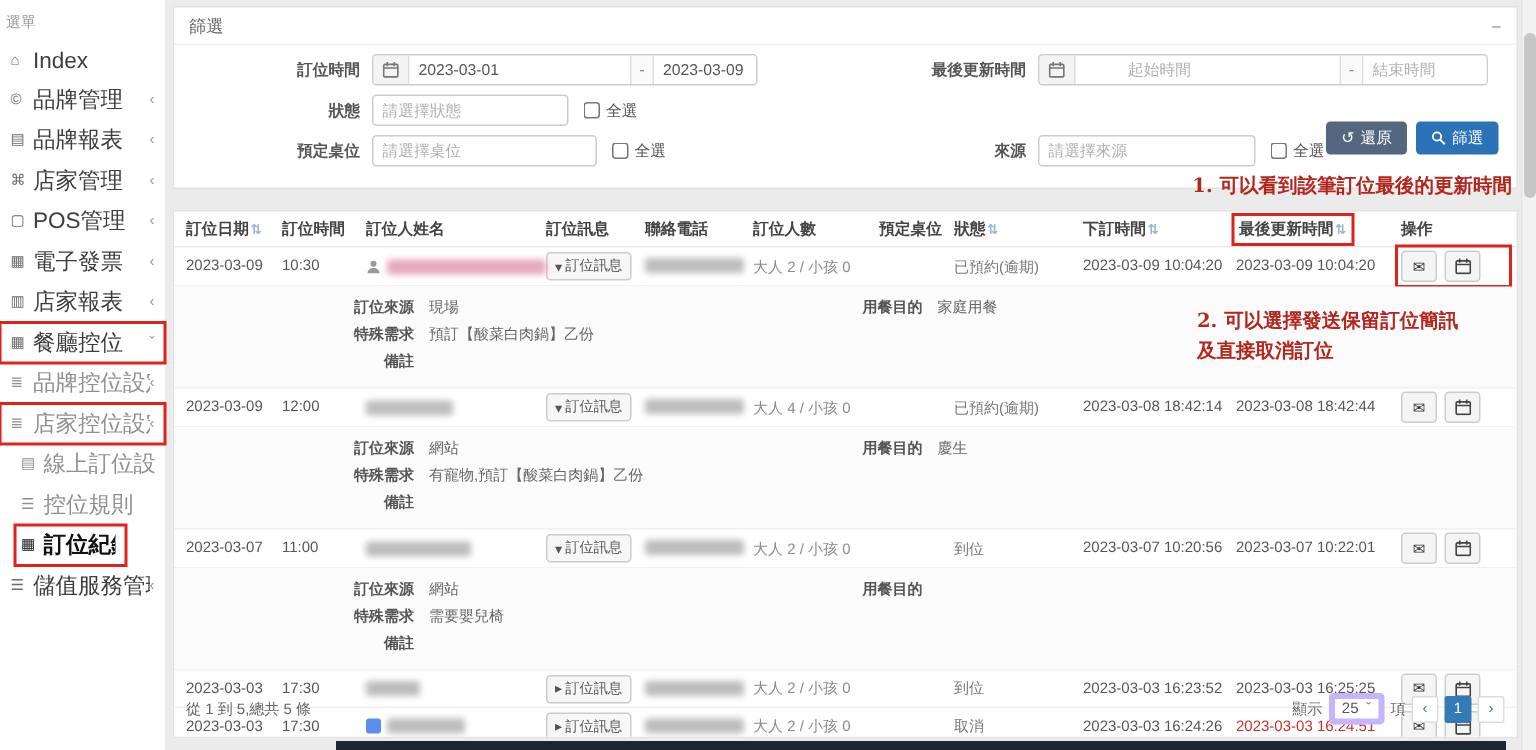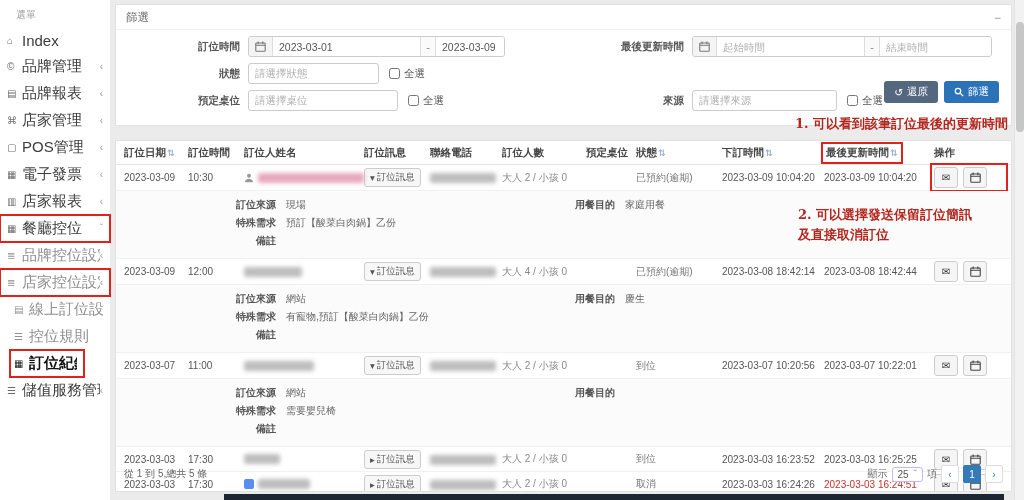--- a/index.html
+++ b/index.html
@@ -2,21 +2,21 @@
 <html><head>
 <meta charset="utf-8">
 <style>
   * { margin:0; padding:0; box-sizing:border-box; }
   html,body { width:1024px; height:500px; overflow:hidden; background:#ebebeb;
     font-family:"Liberation Sans","DejaVu Sans",sans-serif; font-size:11px; color:#444; }
   .screen { position:relative; width:1024px; height:500px; }
 
   
   .sidebar { position:absolute; left:0; top:0; width:110px; height:500px; background:#fff; padding-top:4px; }
-  .sb-menu-label { color:#9a9a9a; font-size:10px; padding:4px 16px 6px; }
+  .sb-menu-label { color:#9a9a9a; font-size:10px; padding:4px 4px 6px; }
   .sb-item { display:flex; align-items:center; padding:4px 7px; cursor:pointer; color:#3d3d3d; }
   .sb-ic { width:15px; color:#6b6b6b; font-size:10px; flex:none; }
   .sb-lb { flex:1; font-size:15px; white-space:nowrap; overflow:hidden; }
   .sb-ch { color:#9a9a9a; font-size:10px; }
   .sb-item.sub .sb-lb, .sb-item.sub .sb-ic { color:#8f8f8f; }
   .sb-item.sub2 { padding-left:14px; }
   .sb-item.sub2 .sb-lb, .sb-item.sub2 .sb-ic { color:#8f8f8f; }
   .sb-item.active .sb-lb, .sb-item.active .sb-ic { color:#111; font-weight:bold; }
   .redbox-side { outline:2px solid #e0211c; outline-offset:-1px; }
   .redbox-narrow { outline:2px solid #e0211c; outline-offset:-1px; width:74px; }
@@ -78,21 +78,21 @@
   .blurblk { height:10px; border-radius:2px; filter:blur(2px); display:inline-block; vertical-align:middle; }
   .blur-pink { background:#e7a8bd; }
   .blur-gray { background:#bdbdbd; }
   .name-cell { display:flex; align-items:center; gap:4px; }
   .mini-blue { width:10px; height:10px; border-radius:2px; background:#5b8def; flex:none; }
 
   
   .t-footer { position:absolute; left:0; right:0; bottom:6px; display:flex; justify-content:space-between;
     align-items:center; padding:2px 8px; font-size:10px; color:#666; }
   .pager { display:flex; align-items:center; gap:4px; }
-  .pg-sel { border:1px solid #c4b5fd; border-radius:3px; padding:1px 5px; display:flex; gap:5px; align-items:flex-end; color:#555; background:#fff; cursor:pointer; }
+  .pg-sel { border:4px solid #c4b5fd; border-radius:3px; padding:1px 5px; display:flex; gap:5px; align-items:flex-end; color:#555; background:#fff; cursor:pointer; }
   .pg-btn { border:1px solid #ddd; background:#fff; color:#337ab7; min-width:18px; height:18px; display:flex;
     align-items:center; justify-content:center; border-radius:2px; cursor:pointer; }
   .pg-btn.cur { background:#337ab7; color:#fff; border-color:#337ab7; }
 
   
   .annot { position:absolute; font-family:"DejaVu Serif",serif; color:#b3261e; font-size:13px; font-weight:bold; z-index:40; }
   .annot1 { top:115px; right:6px; white-space:nowrap; }
   .annot2 { top:205px; right:4px; width:212px; line-height:1.55; }
 
   
@@ -215,21 +215,21 @@
             <div class="f-label-r">最後更新時間</div>
             <div class="inp-group" style="width:300px">
               <span class="inp-ic">
                 <svg width="11" height="11" viewBox="0 0 14 14">
                     <rect x="1" y="2.5" width="12" height="10.5" rx="1" fill="none" stroke="#777" stroke-width="1.4"></rect>
                     <line x1="4" y1="0.5" x2="4" y2="4" stroke="#777" stroke-width="1.4"></line>
                     <line x1="10" y1="0.5" x2="10" y2="4" stroke="#777" stroke-width="1.4"></line>
                     <line x1="1" y1="5.5" x2="13" y2="5.5" stroke="#777" stroke-width="1.2"></line>
                   </svg>
               </span>
-              <input class="inp" style="flex: 1 1 0%;" placeholder="起始時間">
+              <input class="inp" style="flex: 1 1 0%; margin-left: 29px;" placeholder="起始時間">
               <span class="inp-sep">-</span>
               <input class="inp" style="flex: 1 1 0%;" placeholder="結束時間">
             </div>
           </div>
         </div>
 
         <div class="f-row">
           <div class="f-left">
             <div class="f-label">狀態</div>
             <div class="sel" style="width:131px">

